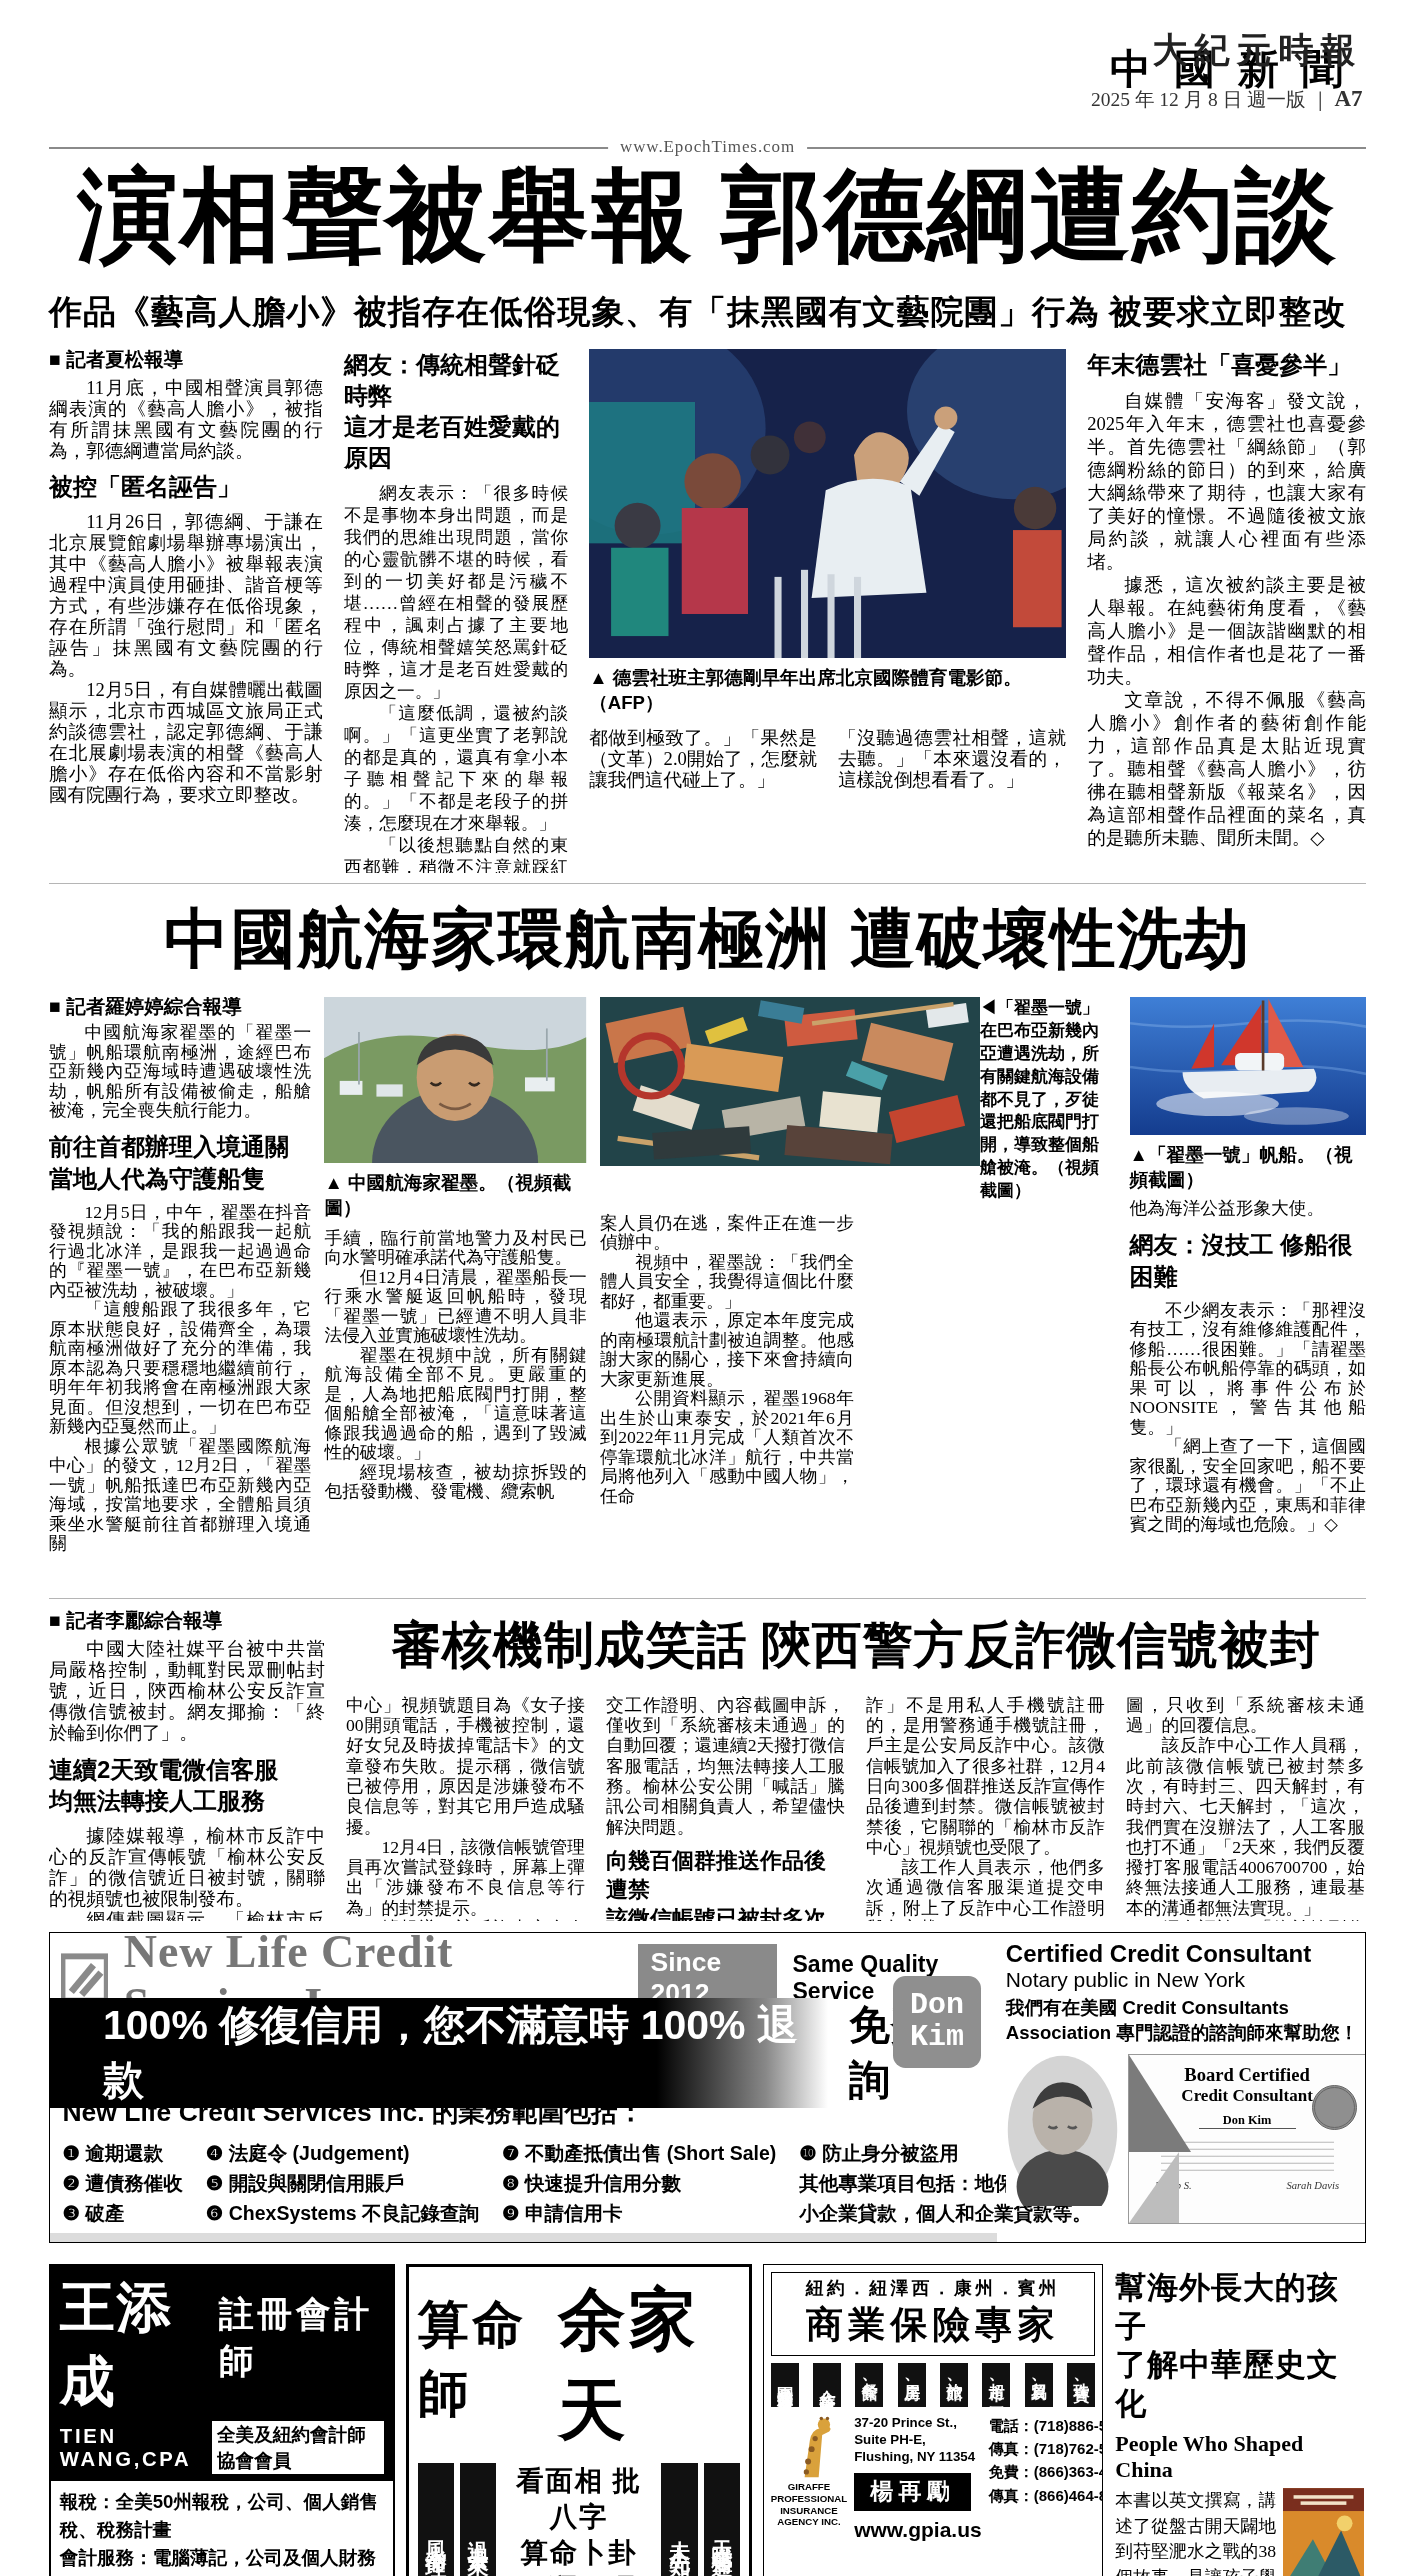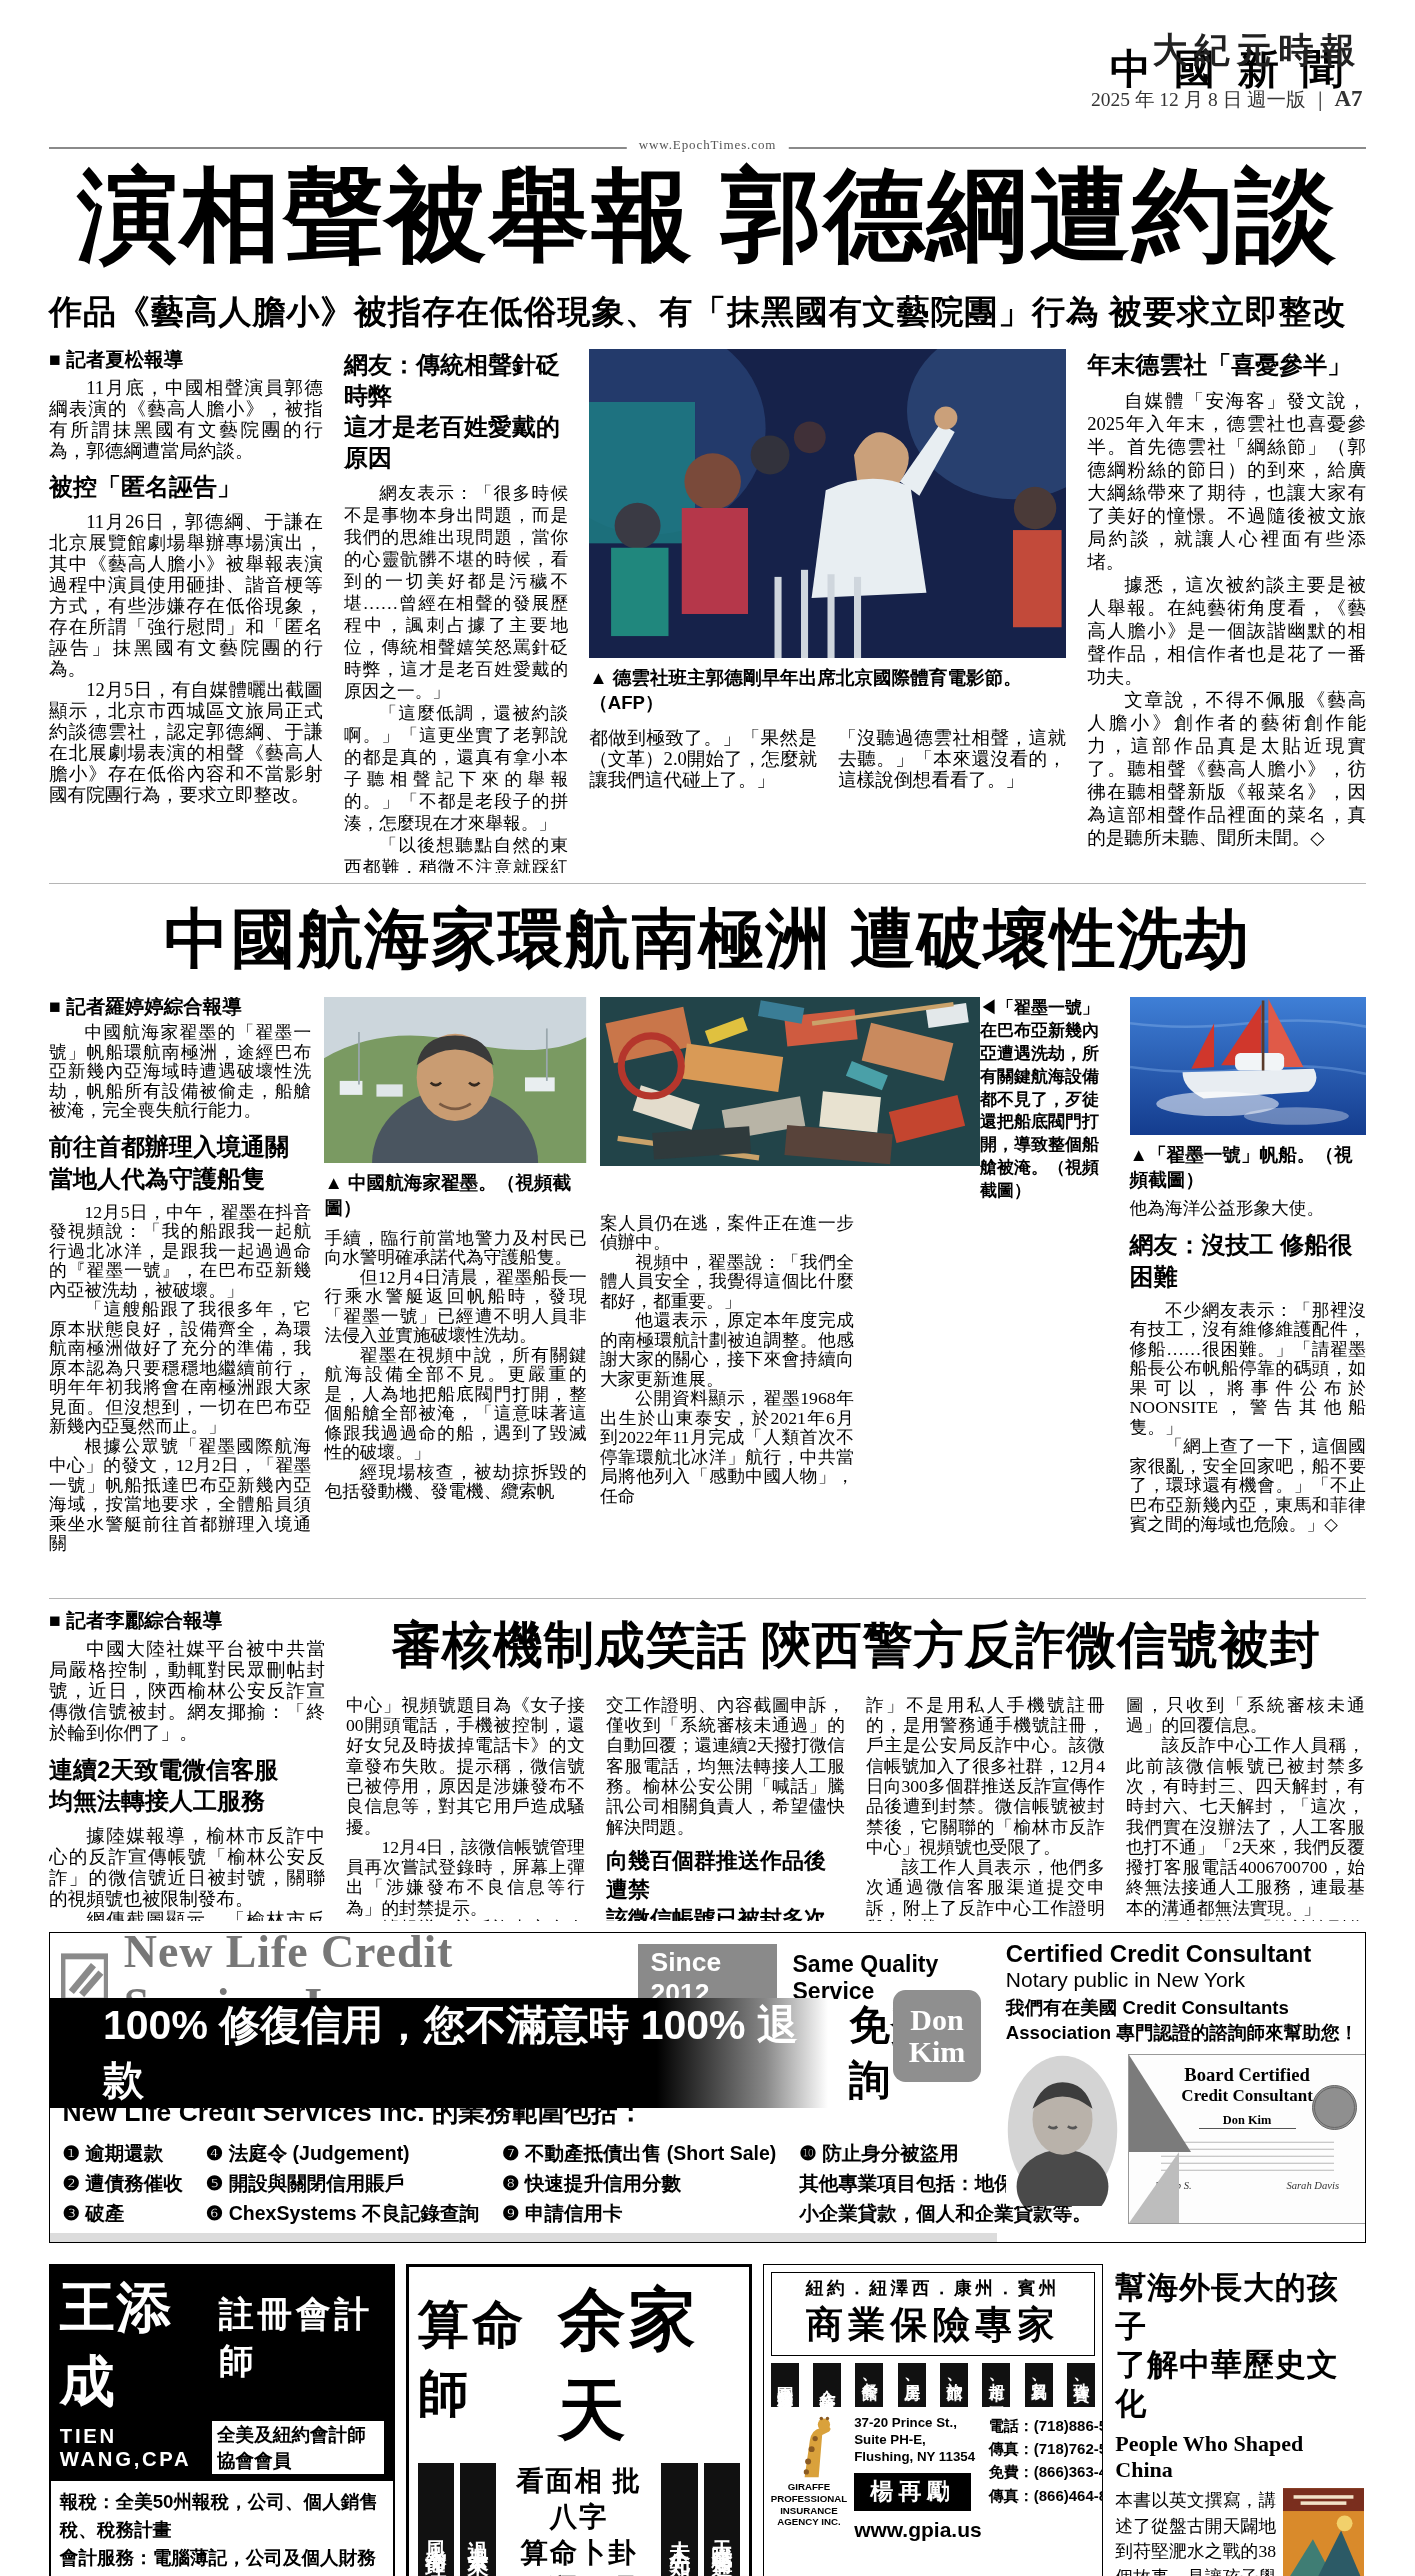--- a/index.html
+++ b/index.html
@@ -7,21 +7,21 @@
         font-family:"Liberation Serif","DejaVu Serif",serif;box-sizing:border-box;padding:0 49px;overflow:hidden}
   
   .masthead{position:relative;height:133px}
   .section-title{position:absolute;left:0;right:0;top:42px;text-align:right;font-size:41px;font-weight:900;letter-spacing:23px}
   .brand{position:absolute;right:3.5px;top:26.5px;text-align:right}
   .brand-name{font-size:35px;font-weight:900;letter-spacing:7px;color:#222}
   .brand-date{font-size:19.5px;color:#333;margin-top:12.4px}
   .brand-date b{font-size:23px}
   .mast-rule{position:relative;border:0;border-top:2.7px solid #8a8a8a;margin:14px 0 0}
   .mast-site{position:absolute;left:50%;top:-12.4px;transform:translateX(-50%);background:#fff;padding:0 12.4px;
-             font-size:13px;color:#555;letter-spacing:0.9px}
+             font-size:17px;color:#555;letter-spacing:0.9px}
   
   .h1{font-size:101px;font-weight:900;line-height:1.2;text-align:center;margin:7px 0 0;letter-spacing:1.8px}
   .deck{font-size:33px;font-weight:900;margin:12.4px 0 14px;letter-spacing:0.9px}
   .cols{display:flex}
   .byline{font-weight:700;font-size:19.5px;margin:0 0 7px;font-family:"Liberation Sans",sans-serif}
   .sub{font-family:"Liberation Sans","DejaVu Sans",sans-serif;font-weight:900;font-size:24px;line-height:1.3;margin:10.6px 0 8.8px}
   .pre{white-space:pre-line}
   .p{margin:0;text-indent:2em;text-align:justify}
   .pc{text-indent:0}
   .caption{font-family:"Liberation Sans",sans-serif;font-weight:700;font-size:18.6px;line-height:1.35;margin-top:7px}
@@ -43,22 +43,22 @@
   .adc-free{font-weight:900;font-size:41px;font-family:"Liberation Sans",sans-serif;margin-left:21px}
   .adc-services-h{font-weight:900;font-size:26.5px;font-family:"Liberation Sans",sans-serif;padding:8.8px 12.4px 1.8px}
   .adc-grid{display:flex;gap:23px;padding:5.3px 12.4px;font-family:"Liberation Sans",sans-serif;font-weight:700;font-size:19.5px;line-height:1.55}
   .adc-grid div{white-space:nowrap}
   .adc-strip{margin-top:auto;background:#dcdcdc;display:flex;align-items:center;gap:17.7px;padding:8.8px 12.4px;
              font-family:"Liberation Sans",sans-serif;font-weight:700;font-size:22px}
   .adc-right{flex:1;padding:7px 8.8px;border-left:0;position:relative}
   .adc-cert-title{font-weight:700;font-size:24px;font-family:"Liberation Sans",sans-serif}
   .adc-cert-sub{font-size:21px;font-family:"Liberation Sans",sans-serif}
   .adc-cert-cn{font-size:18.6px;font-family:"Liberation Sans",sans-serif;font-weight:700;line-height:1.35;margin-top:3.5px}
-  .adc-badge{position:absolute;left:-104px;top:57px;width:88px;height:92px;background:#8f8f8f;border-radius:12.4px;color:#fff;
-             font-family:Liberation Serif, serif;font-weight:900;font-size:30px;display:flex;flex-direction:column;
+  .adc-badge{position:absolute;left:-104px;top:43px;width:88px;height:92px;background:#8f8f8f;border-radius:12.4px;color:#fff;
+             font-family:Liberation Mono, monospace;font-weight:900;font-size:30px;display:flex;flex-direction:column;
              align-items:center;justify-content:center;line-height:1.05}
   .cert-card{width:237px;border:0.9px solid #999;background:#fdfdfd;position:relative;height:168px;overflow:hidden;
              font-family:"Liberation Serif",serif}
   .cert-tri1{position:absolute;left:0;top:0;border-style:solid;border-width:97px 0 0 62px;border-color:transparent transparent transparent #7b7b7b}
   .cert-tri2{position:absolute;left:0;bottom:0;border-style:solid;border-width:0 0 71px 50px;border-color:transparent transparent #bdbdbd transparent}
   .cert-t1{font-weight:900;font-size:18.6px;text-align:center;margin-top:8.8px}
   .cert-t2{font-weight:900;font-size:17px;text-align:center}
   .cert-name{font-weight:900;font-size:12.4px;text-align:center;margin-top:7px;border-bottom:0.9px solid #555;width:97px;margin-left:auto;margin-right:auto}
   .cert-lines{margin:7px 32px 0;height:39px;background:repeating-linear-gradient(#fdfdfd,#fdfdfd 5.3px,#aaa 6.2px,#fdfdfd 7px)}
   .cert-seal{position:absolute;right:8.8px;top:30px;width:39px;height:39px;border-radius:50%;background:#8f8f8f;border:3.5px double #666}

